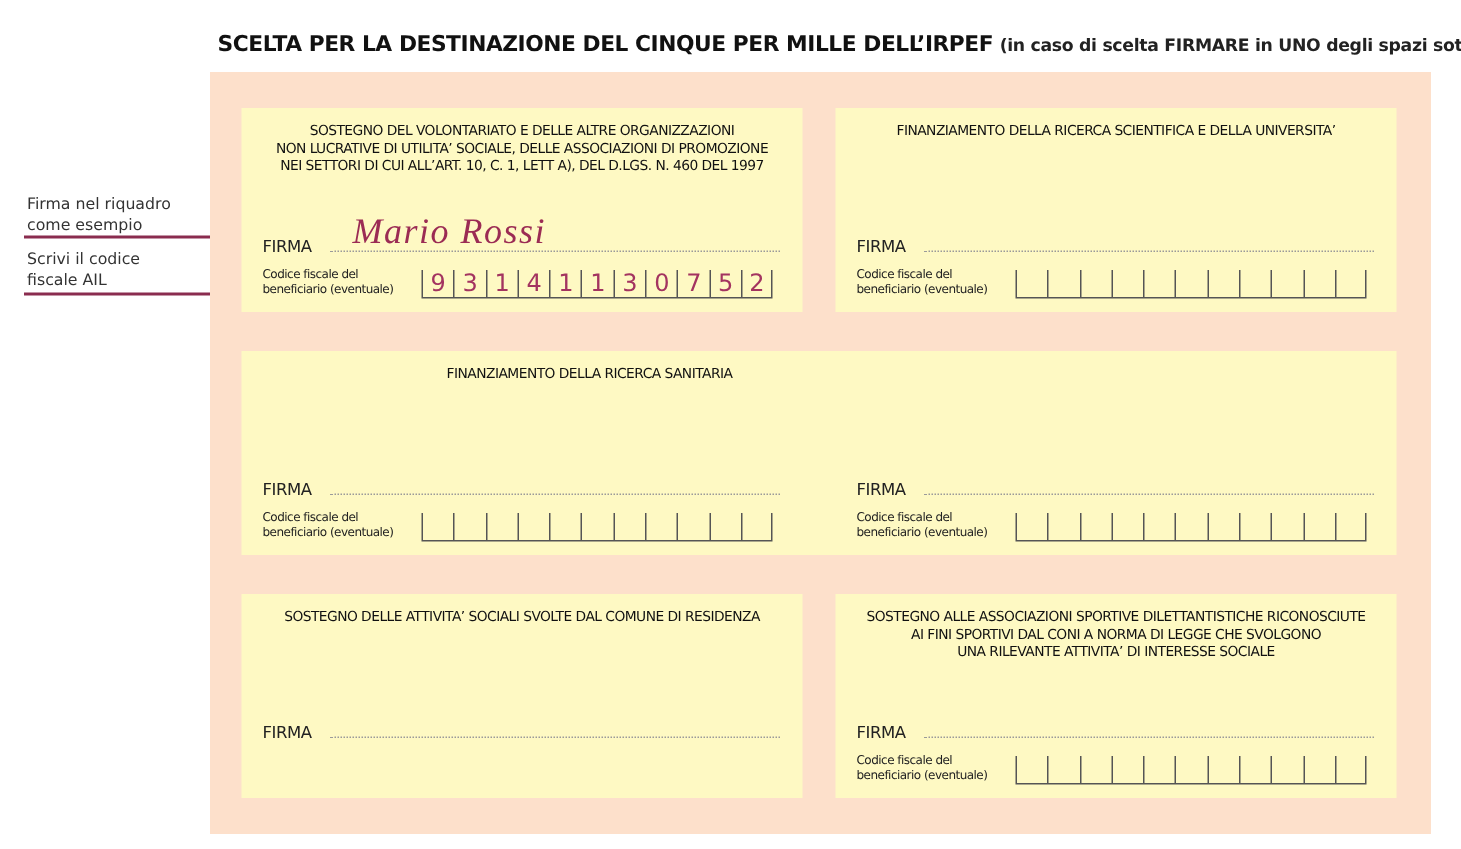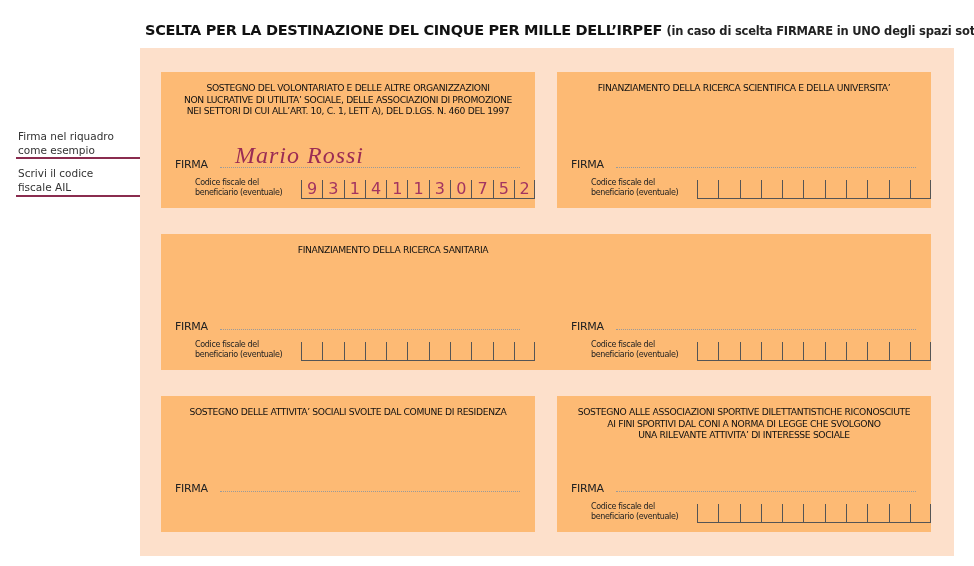--- a/index.html
+++ b/index.html
@@ -11,38 +11,38 @@
     position:absolute; left:145px; top:22px; white-space:nowrap;
     font-family:"DejaVu Sans", sans-serif; font-size:14.5px; letter-spacing:-0.3px;
   }
   .title .main { font-weight:bold; color:#111; }
   .title .sub { font-size:11.5px; font-weight:bold; color:#222; letter-spacing:-0.2px; }
   .panel {
     position:absolute; left:140px; top:48px; width:814px; height:508px;
     background:#fde0cb;
   }
   .card {
-    position:absolute; background:#fdba74; width:374px; height:136px;
+    position:absolute; background:#fef9c3; width:374px; height:136px;
   }
   .card .head {
     text-align:center; font-family:"DejaVu Sans", sans-serif; font-size:9.2px;
     line-height:11.5px; letter-spacing:-0.35px; color:#111; margin-top:10px; padding:0 4px;
   }
   .firma-row { position:absolute; left:14px; top:86px; width:345px; height:12px; }
   .firma-label {
     position:absolute; left:0; top:0; font-family:"DejaVu Sans", sans-serif; font-size:11px; color:#222; letter-spacing:-0.3px;text-align:center;
   }
   .firma-line {
     position:absolute; left:45px; right:0; top:9px; border-bottom:1.3px dotted #9a9a9a; height:0;
   }
   .sig {
     position:absolute; left:60px; top:-16px; font-family:"Liberation Serif", serif; font-style:italic;
     font-size:24px; color:#9b2c54; letter-spacing:1px;
   }
-  .cf-row { position:absolute; left:14px; top:106px; width:360px; height:24px;margin-left:20px; }
+  .cf-row { position:absolute; left:14px; top:106px; width:360px; height:24px; }
   .cf-label {
     position:absolute; left:0; top:0; font-family:"DejaVu Sans", sans-serif; font-size:8px; line-height:9.5px;
     color:#222; letter-spacing:-0.35px; width:110px;
   }
   .cf-boxes {
     position:absolute; left:106px; top:2px; display:flex; height:18px;
     border-bottom:1.2px solid #555;
   }
   .cf-box {
     width:21.3px; height:18px; border-left:1.2px solid #555; box-sizing:border-box;

